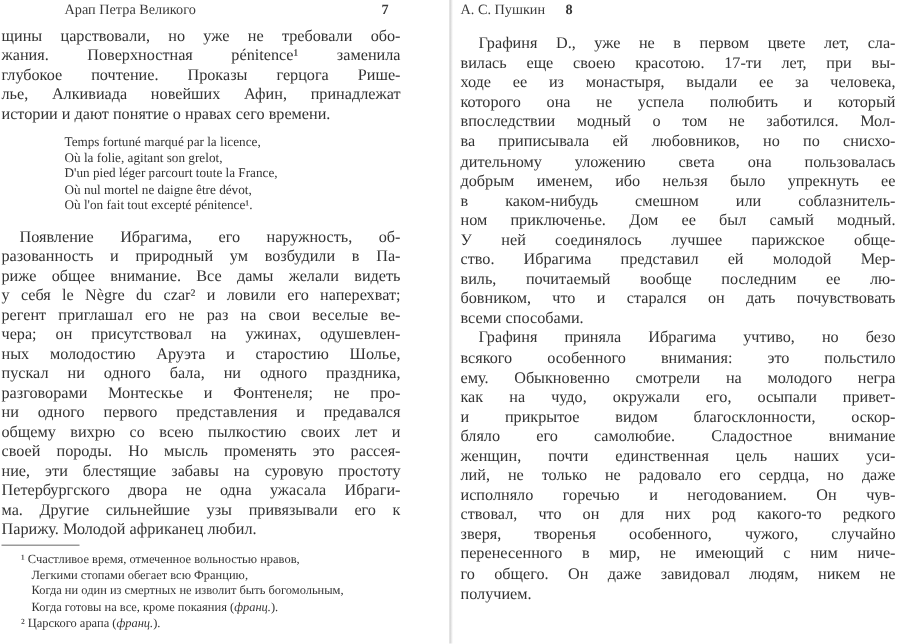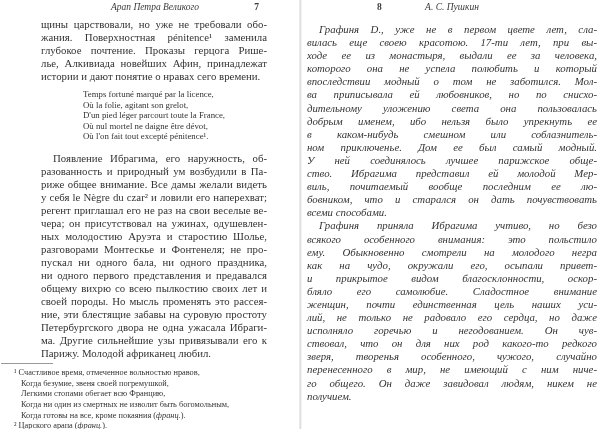--- a/index.html
+++ b/index.html
@@ -10,29 +10,29 @@
     color:#333333;
   }
   .page{position:absolute;top:0;}
   .page-left{left:1px;width:266px;}
   .page-right{left:307px;width:290px;}
   .gutter{
     position:absolute;left:299px;top:0;width:3px;height:429px;
     background:linear-gradient(to right,#ffffff,#d4d4d4 35%,#ececec 70%,#ffffff);
   }
   .header{position:relative;height:13px;margin-top:2px;font-size:9.5px;line-height:11px;color:#3a3a3a;}
-  .h-title{font-style:italic;position:absolute;left:0;right:0;text-align:center;}
+  .h-title{position:absolute;left:0;right:0;text-align:left;}
   .page-left .h-title{padding-left:42px;}
   .h-num{font-weight:bold;position:absolute;font-style:normal;}
   .h-num-right{right:8px;}
   .h-num-left{left:70px;}
 
   .body-text{font-size:10.8px;}
-  .page-left .body-text{line-height:13.05px;padding-left:40px;}
-  .page-right .body-text{line-height:13.1px;font-style:italic;}
+  .page-left .body-text{line-height:13.05px;}
+  .page-right .body-text{line-height:13.1px;}
 
   .tl{white-space:normal;text-align:left;}
   .tl.just{text-align:justify;text-align-last:justify;}
   .tl.indent{padding-left:12px;}
 
   .para1-left{margin-top:3px;}
   .verse{margin-top:6px;margin-left:42px;font-size:8.8px;line-height:10.45px;}
   .para2-left{margin-top:10px;}
   .para1-right{margin-top:8px;}
 
@@ -64,36 +64,35 @@
         <div class="tl">Où l'on fait tout excepté pénitence¹.</div>
       </div>
     <div class="para para2-left">
         <div class="tl just indent">Появление Ибрагима, его наружность, об-</div>
         <div class="tl just">разованность и природный ум возбудили в Па-</div>
         <div class="tl just">риже общее внимание. Все дамы желали видеть</div>
         <div class="tl just">у себя le Nègre du czar² и ловили его наперехват;</div>
         <div class="tl just">регент приглашал его не раз на свои веселые ве-</div>
         <div class="tl just">чера; он присутствовал на ужинах, одушевлен-</div>
         <div class="tl just">ных молодостию Аруэта и старостию Шолье,</div>
+        <div class="tl just">пускал ни одного бала, ни одного праздника,</div>
         <div class="tl just">разговорами Монтескье и Фонтенеля; не про-</div>
-        <div class="tl just">пускал ни одного бала, ни одного праздника,</div>
         <div class="tl just">ни одного первого представления и предавался</div>
         <div class="tl just">общему вихрю со всею пылкостию своих лет и</div>
         <div class="tl just">своей породы. Но мысль променять это рассея-</div>
         <div class="tl just">ние, эти блестящие забавы на суровую простоту</div>
         <div class="tl just">Петербургского двора не одна ужасала Ибраги-</div>
         <div class="tl just">ма. Другие сильнейшие узы привязывали его к</div>
         <div class="tl">Парижу. Молодой африканец любил.</div>
       </div>
   </div>
   <div class="fn-rule"></div>
   <div class="footnotes">
     <div class="footnote">
         <div class="tl hang">¹ Счастливое время, отмеченное вольностью нравов,</div>
-        <div class="tl">Когда безумие, звеня своей погремушкой,</div>
         <div class="tl">Легкими стопами обегает всю Францию,</div>
         <div class="tl">Когда ни один из смертных не изволит быть богомольным,</div>
         <div class="tl">Когда готовы на все, кроме покаяния (<i>франц.</i>).</div>
       </div>
     <div class="footnote">
         <div class="tl hang">² Царского арапа (<i>франц.</i>).</div>
       </div>
   </div>
 </div>
 

